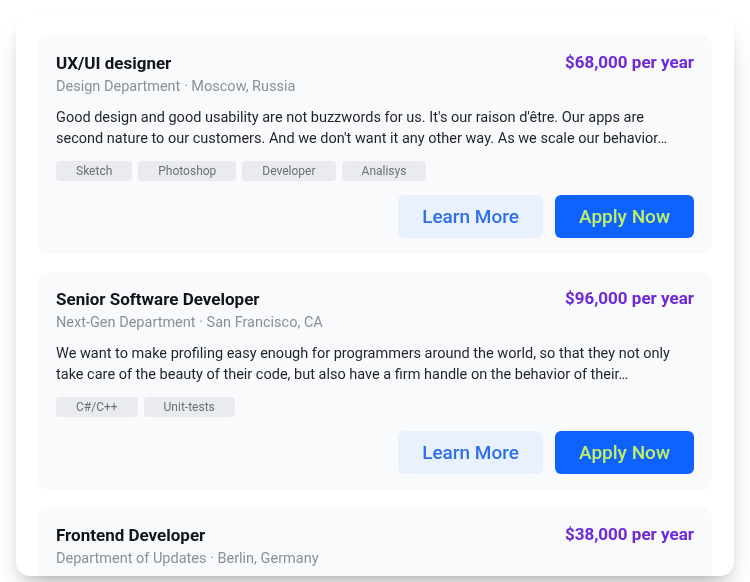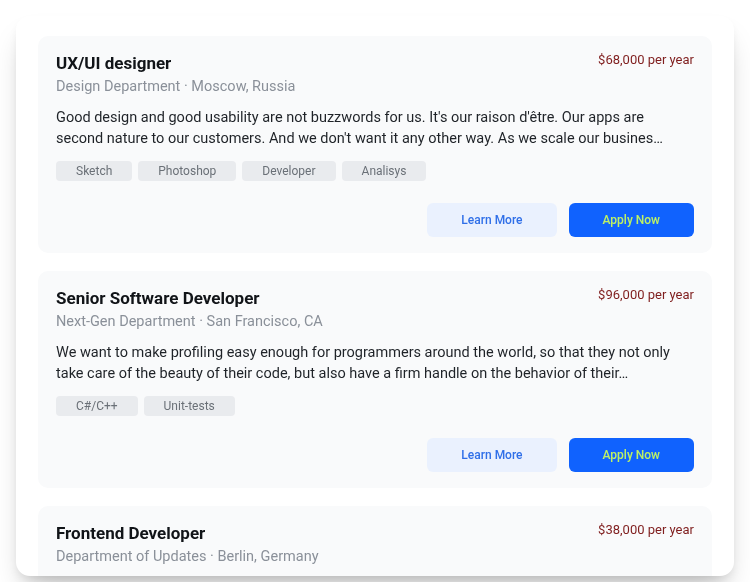--- a/index.html
+++ b/index.html
@@ -30,23 +30,23 @@
     gap:12px;
   }
   .title{
     font-size:17px;
     font-weight:700;
     color:#111418;
     line-height:1.3;
     text-align:right;
   }
   .salary{
-    font-size:13px;
-    font-weight:400;
-    color:#7f1d1d;
+    font-size:17px;
+    font-weight:700;
+    color:#6d28d9;
     white-space:nowrap;
   }
   .subtitle{
     margin-top:4px;
     font-size:14.5px;
     color:#8a9099;
   }
   .desc{
     margin-top:12px;
     font-size:14.5px;
@@ -71,27 +71,26 @@
     border-radius:4px;
   }
   .actions{
     margin-top:14px;
     display:flex;
     justify-content:flex-end;
     gap:12px;
   }
   .btn{
     border:none;
-    font-size:12px;
+    font-size:19px;
     font-weight:500;
-    padding:10px 34px;
+    padding:10px 24px;
     border-radius:6px;
     cursor:pointer;
     font-family:inherit;
-    margin-top:8px;
   }
   .btn-secondary{
     background:#eaf1fe;
     color:#2f6fe8;
   }
   .btn-primary{
     background:#1062fe;
     color:#bef264;
   }
 </style>
@@ -99,21 +98,21 @@
 <body>
 
 <div class="panel">
   <div id="jobs-root">
       <div class="card">
         <div class="card-head">
           <div class="title">UX/UI designer</div>
           <div class="salary">$68,000 per year</div>
         </div>
         <div class="subtitle"><span>Design Department</span><span> · </span><span>Moscow, Russia</span></div>
-        <div class="desc">Good design and good usability are not buzzwords for us. It's our raison d'être. Our apps are second nature to our customers. And we don't want it any other way. As we scale our busines…</div>
+        <div class="desc">Good design and good usability are not buzzwords for us. It's our raison d'être. Our apps are second nature to our customers. And we don't want it any other way. As we scale our behavior…</div>
         <div class="tags">
           <span class="tag">Sketch</span>
           <span class="tag">Photoshop</span>
           <span class="tag">Developer</span>
           <span class="tag">Analisys</span>
         </div>
         <div class="actions">
           <button class="btn btn-secondary">Learn More</button>
           <button class="btn btn-primary">Apply Now</button>
         </div>

